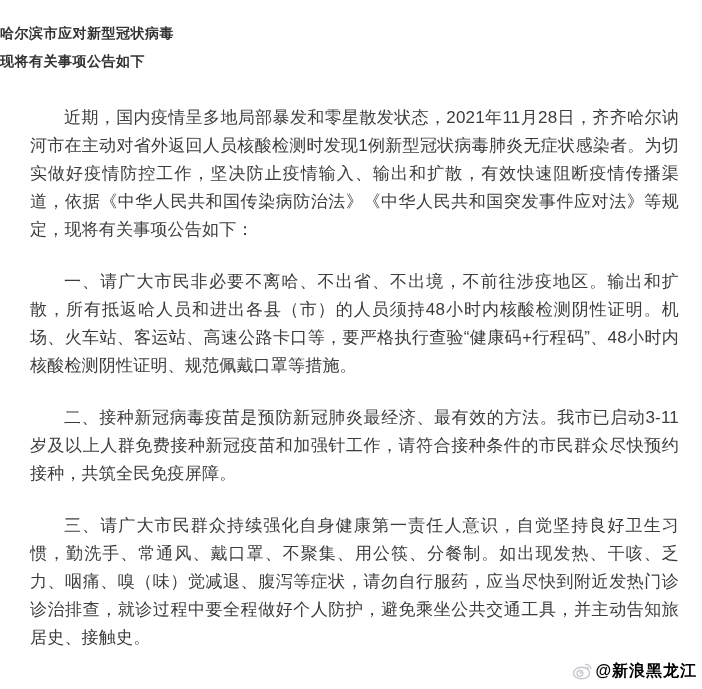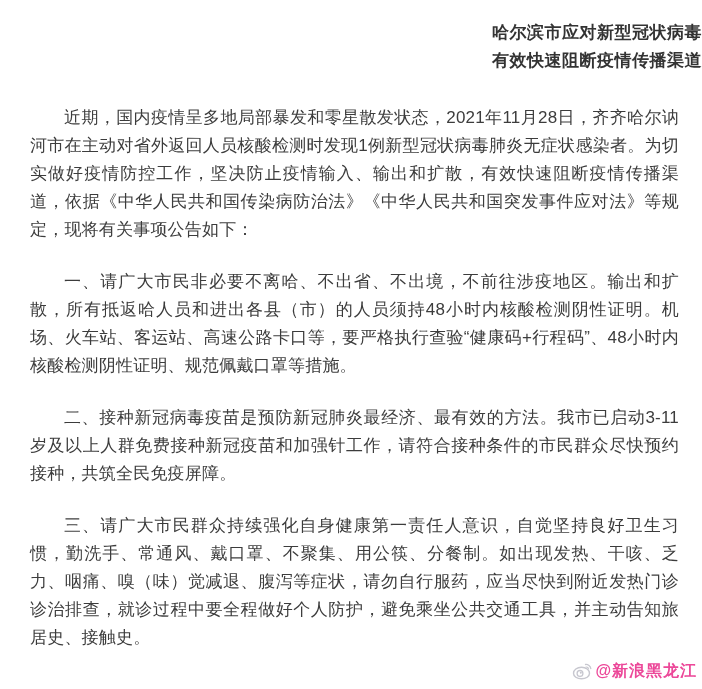--- a/index.html
+++ b/index.html
@@ -15,22 +15,22 @@
   }
   .page {
     position: relative;
     width: 702px;
     height: 689px;
     background: #ffffff;
     box-sizing: border-box;
   }
   .doc-title {
     padding-top: 19px;
-    text-align: right;
-    font-size: 17px;
+    text-align: left;
+    font-size: 14px;
     font-weight: bold;
     line-height: 28px;
     color: #333333;
     letter-spacing: 0.5px;
   }
   .doc-body {
     margin: 29px 7px 0 30px;
     font-size: 17px;
     line-height: 28px;
     color: #3c3c3c;
@@ -44,40 +44,40 @@
   .doc-body p:last-child {
     margin-bottom: 0;
   }
   .watermark {
     position: absolute;
     right: 5px;
     bottom: 7px;
     display: flex;
     align-items: center;
     gap: 3px;
-    color: #ec4899;
+    color: #000000;
     font-size: 16px;
     font-weight: bold;
     letter-spacing: 1px;
     white-space: nowrap;
     user-select: none;
   }
   .wm-icon {
     display: inline-flex;
     align-items: center;
   }
 </style>
 </head>
 <body>
 
 <div class="page">
 
   <header class="doc-title">
     <div>哈尔滨市应对新型冠状病毒</div>
-    <div>有效快速阻断疫情传播渠道</div>
+    <div>现将有关事项公告如下</div>
   </header>
 
   <main class="doc-body">
     <p>近期，国内疫情呈多地局部暴发和零星散发状态，2021年11月28日，齐齐哈尔讷河市在主动对省外返回人员核酸检测时发现1例新型冠状病毒肺炎无症状感染者。为切实做好疫情防控工作，坚决防止疫情输入、输出和扩散，有效快速阻断疫情传播渠道，依据《中华人民共和国传染病防治法》《中华人民共和国突发事件应对法》等规定，现将有关事项公告如下：</p>
     <p>一、请广大市民非必要不离哈、不出省、不出境，不前往涉疫地区。输出和扩散，所有抵返哈人员和进出各县（市）的人员须持48小时内核酸检测阴性证明。机场、火车站、客运站、高速公路卡口等，要严格执行查验“健康码+行程码”、48小时内核酸检测阴性证明、规范佩戴口罩等措施。</p>
     <p>二、接种新冠病毒疫苗是预防新冠肺炎最经济、最有效的方法。我市已启动3-11岁及以上人群免费接种新冠疫苗和加强针工作，请符合接种条件的市民群众尽快预约接种，共筑全民免疫屏障。</p>
     <p>三、请广大市民群众持续强化自身健康第一责任人意识，自觉坚持良好卫生习惯，勤洗手、常通风、戴口罩、不聚集、用公筷、分餐制。如出现发热、干咳、乏力、咽痛、嗅（味）觉减退、腹泻等症状，请勿自行服药，应当尽快到附近发热门诊诊治排查，就诊过程中要全程做好个人防护，避免乘坐公共交通工具，并主动告知旅居史、接触史。</p>
   </main>
 
   <div class="watermark">

